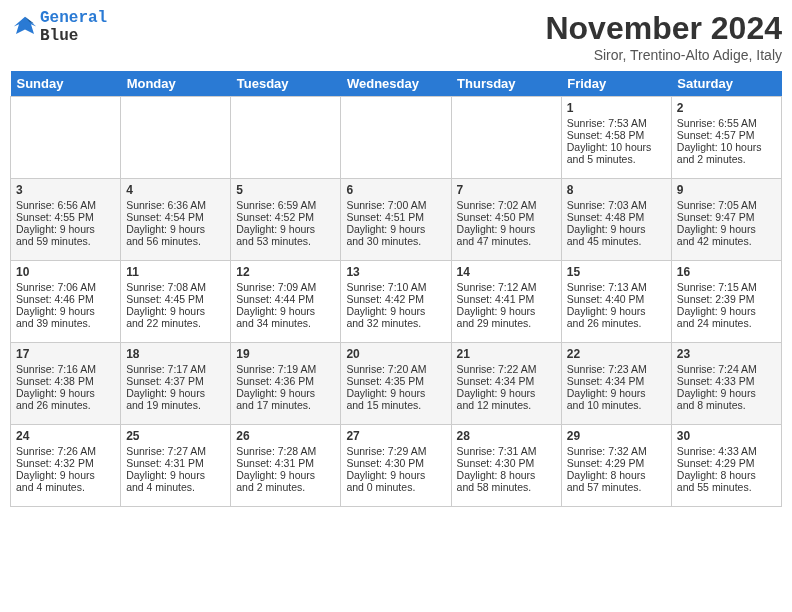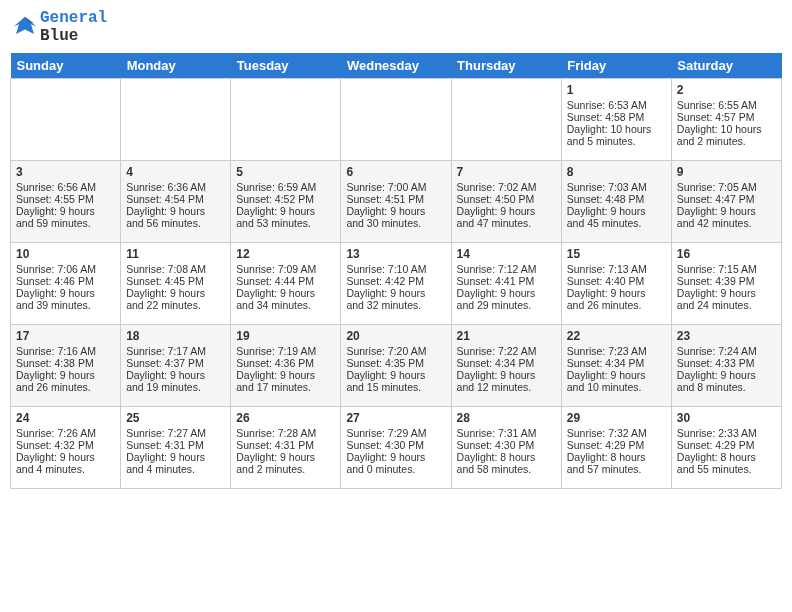--- a/index.html
+++ b/index.html
@@ -80,20 +80,24 @@
       <polygon points="20,5 35,18 28,15 32,28 20,22 8,28 12,15 5,18" fill="#2a7ad4"></polygon>
       <polygon points="20,5 32,14 26,12" fill="#1a5a9a"></polygon>
     </svg>
     <div>
       <div style="font-size:16px;font-weight:bold;color:#333;line-height:1.1">
         <span style="color:#2a7ad4">General</span><br>
         <span>Blue</span>
       </div>
     </div>
   </div>
+  <div class="title-area">
+    <div class="month-title">November 2024</div>
+    <div class="location-title">Siror, Trentino-Alto Adige, Italy</div>
+  </div>
 </div>
 
 <table>
   <thead>
     <tr id="header-row">
     <th>Sunday</th>
         <th>Monday</th>
         <th>Tuesday</th>
         <th>Wednesday</th>
         <th>Thursday</th>
@@ -103,21 +107,21 @@
   </thead>
   <tbody id="calendar-body">
   <tr>
         <td class="empty-cell"></td>
         <td class="empty-cell"></td>
         <td class="empty-cell"></td>
         <td class="empty-cell"></td>
         <td class="empty-cell"></td>
         <td>
           <span class="day-num">1</span>
-          <div>Sunrise: 6:53 AM</div>
+          <div>Sunrise: 7:53 AM</div>
           <div>Sunset: 4:58 PM</div>
           <div>Daylight: 10 hours and 5 minutes.</div>
         </td>
         <td>
           <span class="day-num">2</span>
           <div>Sunrise: 6:55 AM</div>
           <div>Sunset: 4:57 PM</div>
           <div>Daylight: 10 hours and 2 minutes.</div>
         </td>
       </tr>
@@ -154,21 +158,21 @@
         </td>
         <td>
           <span class="day-num">8</span>
           <div>Sunrise: 7:03 AM</div>
           <div>Sunset: 4:48 PM</div>
           <div>Daylight: 9 hours and 45 minutes.</div>
         </td>
         <td>
           <span class="day-num">9</span>
           <div>Sunrise: 7:05 AM</div>
-          <div>Sunset: 4:47 PM</div>
+          <div>Sunset: 9:47 PM</div>
           <div>Daylight: 9 hours and 42 minutes.</div>
         </td>
       </tr>
       <tr>
         <td>
           <span class="day-num">10</span>
           <div>Sunrise: 7:06 AM</div>
           <div>Sunset: 4:46 PM</div>
           <div>Daylight: 9 hours and 39 minutes.</div>
         </td>
@@ -198,21 +202,21 @@
         </td>
         <td>
           <span class="day-num">15</span>
           <div>Sunrise: 7:13 AM</div>
           <div>Sunset: 4:40 PM</div>
           <div>Daylight: 9 hours and 26 minutes.</div>
         </td>
         <td>
           <span class="day-num">16</span>
           <div>Sunrise: 7:15 AM</div>
-          <div>Sunset: 4:39 PM</div>
+          <div>Sunset: 2:39 PM</div>
           <div>Daylight: 9 hours and 24 minutes.</div>
         </td>
       </tr>
       <tr>
         <td>
           <span class="day-num">17</span>
           <div>Sunrise: 7:16 AM</div>
           <div>Sunset: 4:38 PM</div>
           <div>Daylight: 9 hours and 26 minutes.</div>
         </td>
@@ -285,19 +289,19 @@
           <div>Daylight: 8 hours and 58 minutes.</div>
         </td>
         <td>
           <span class="day-num">29</span>
           <div>Sunrise: 7:32 AM</div>
           <div>Sunset: 4:29 PM</div>
           <div>Daylight: 8 hours and 57 minutes.</div>
         </td>
         <td>
           <span class="day-num">30</span>
-          <div>Sunrise: 2:33 AM</div>
+          <div>Sunrise: 4:33 AM</div>
           <div>Sunset: 4:29 PM</div>
           <div>Daylight: 8 hours and 55 minutes.</div>
         </td>
       </tr>
     </tbody>
 </table>
 
 </body></html>

